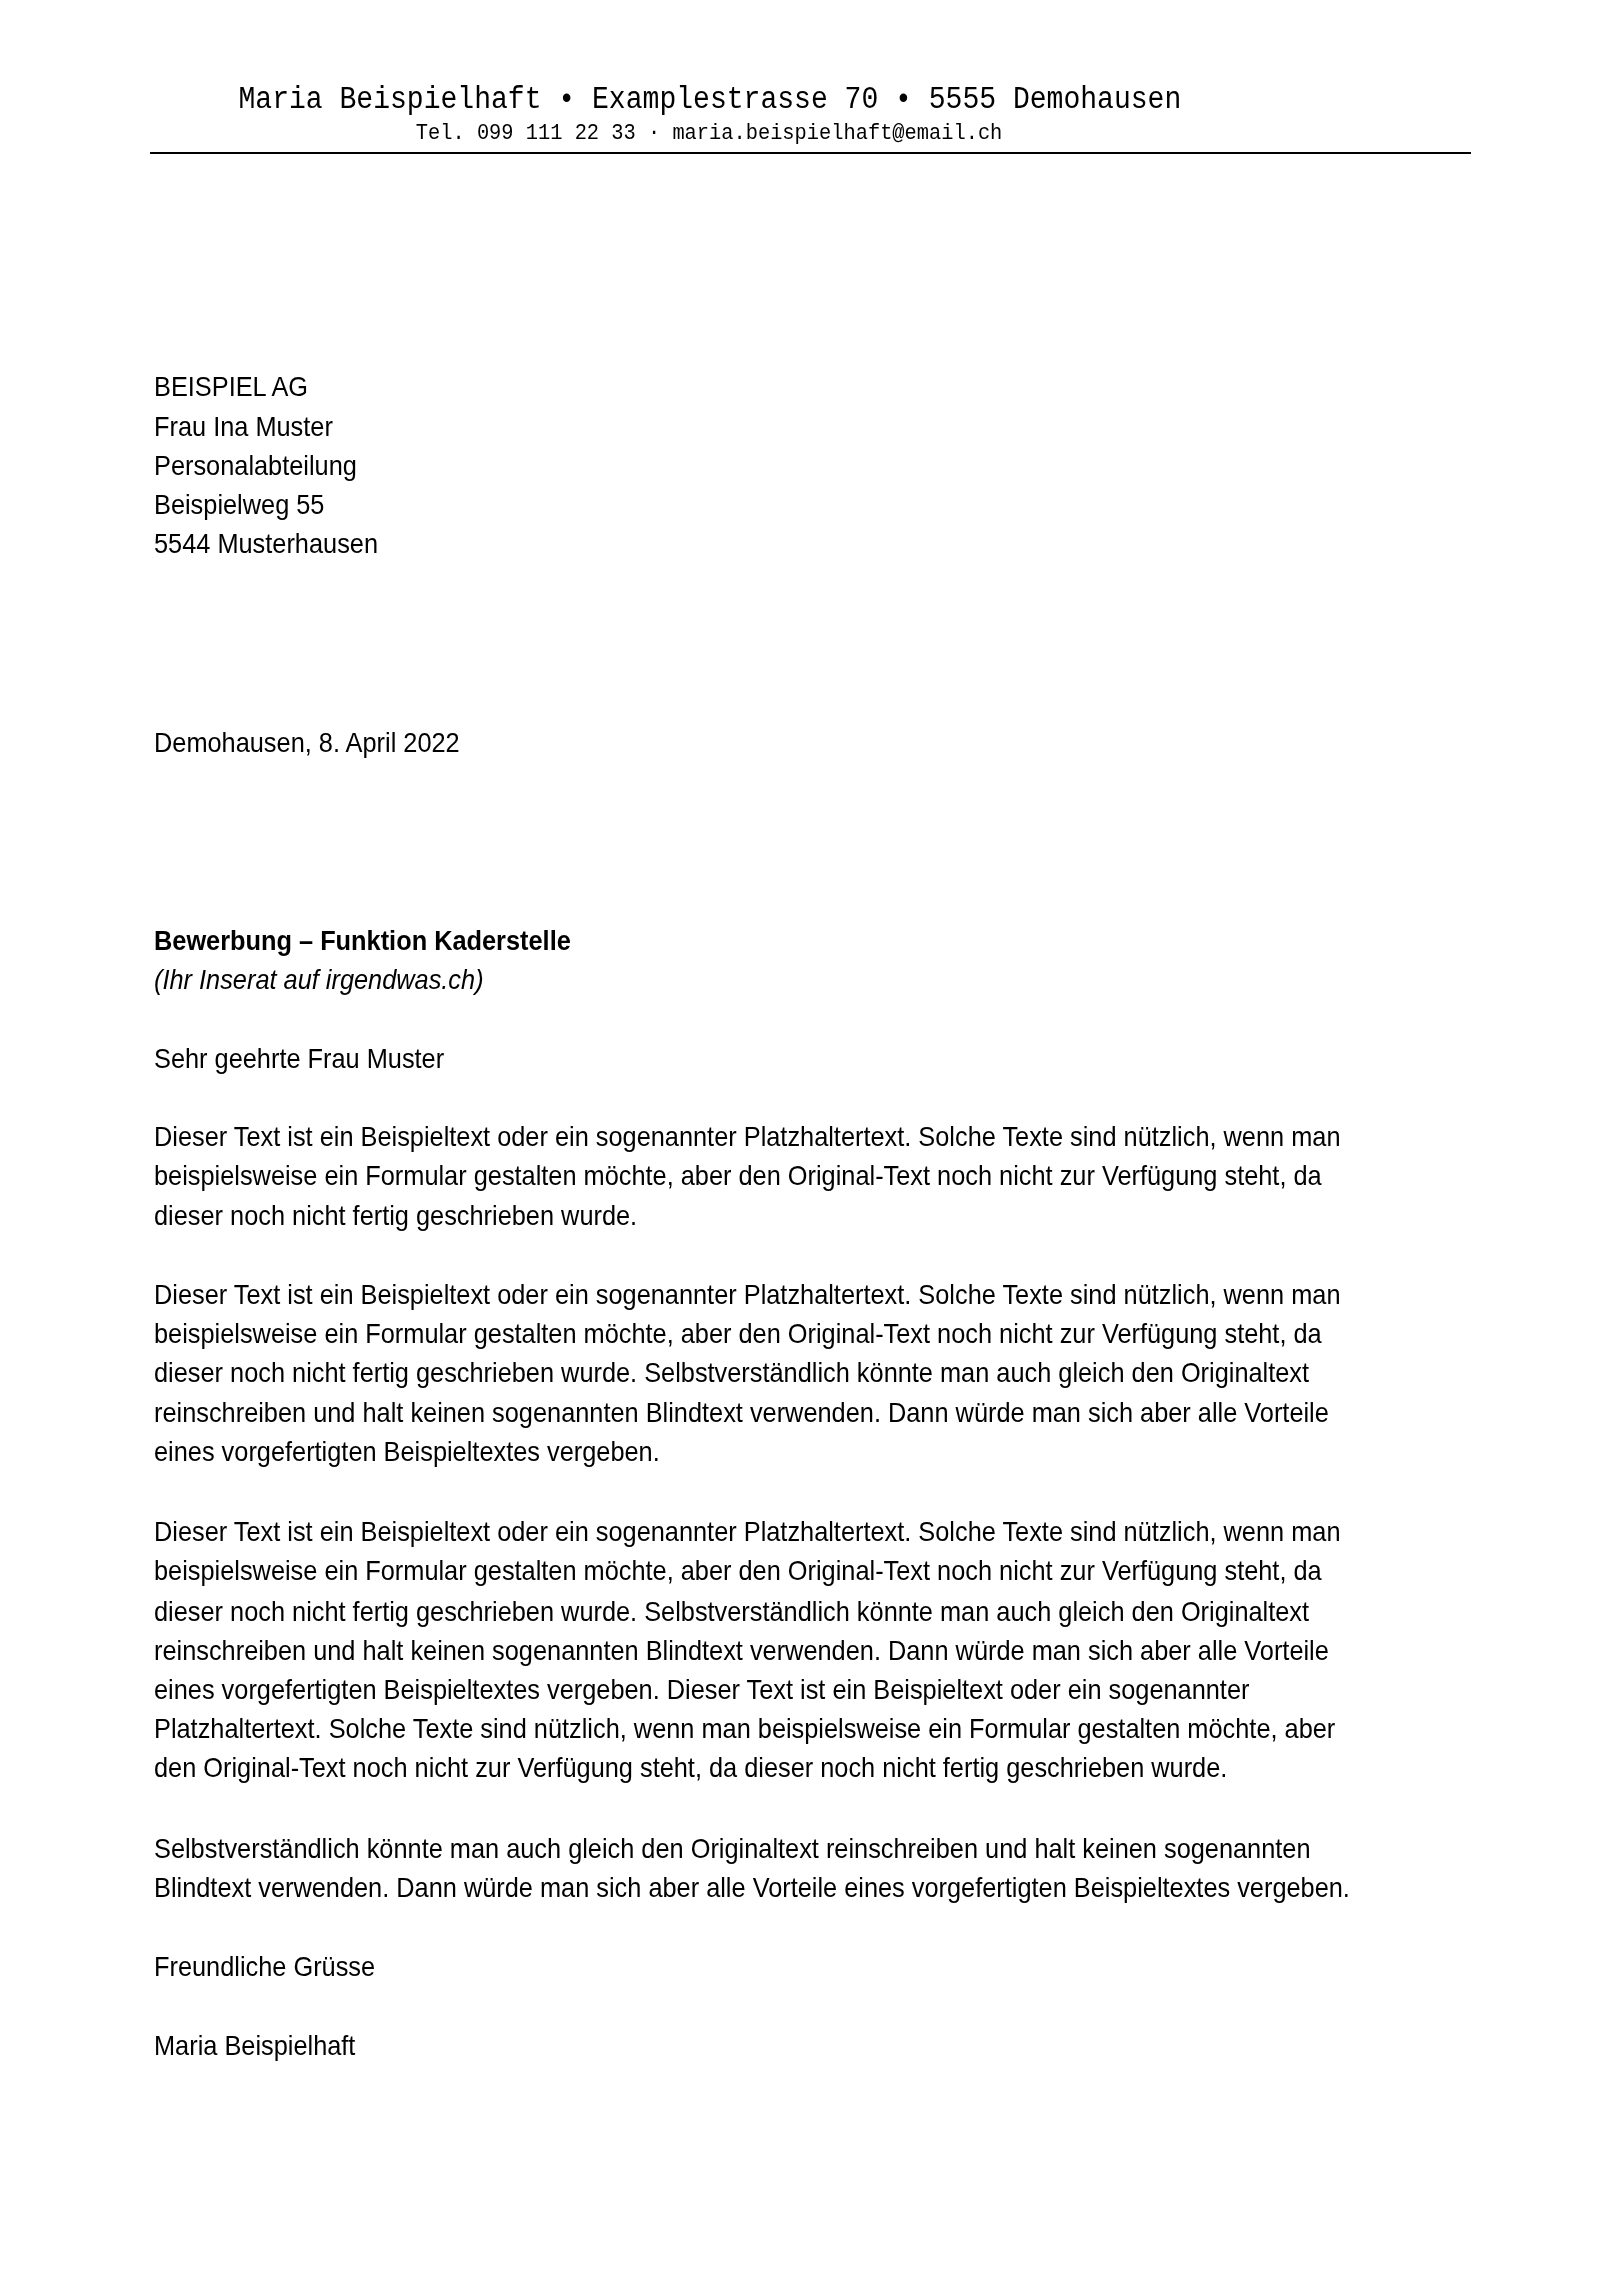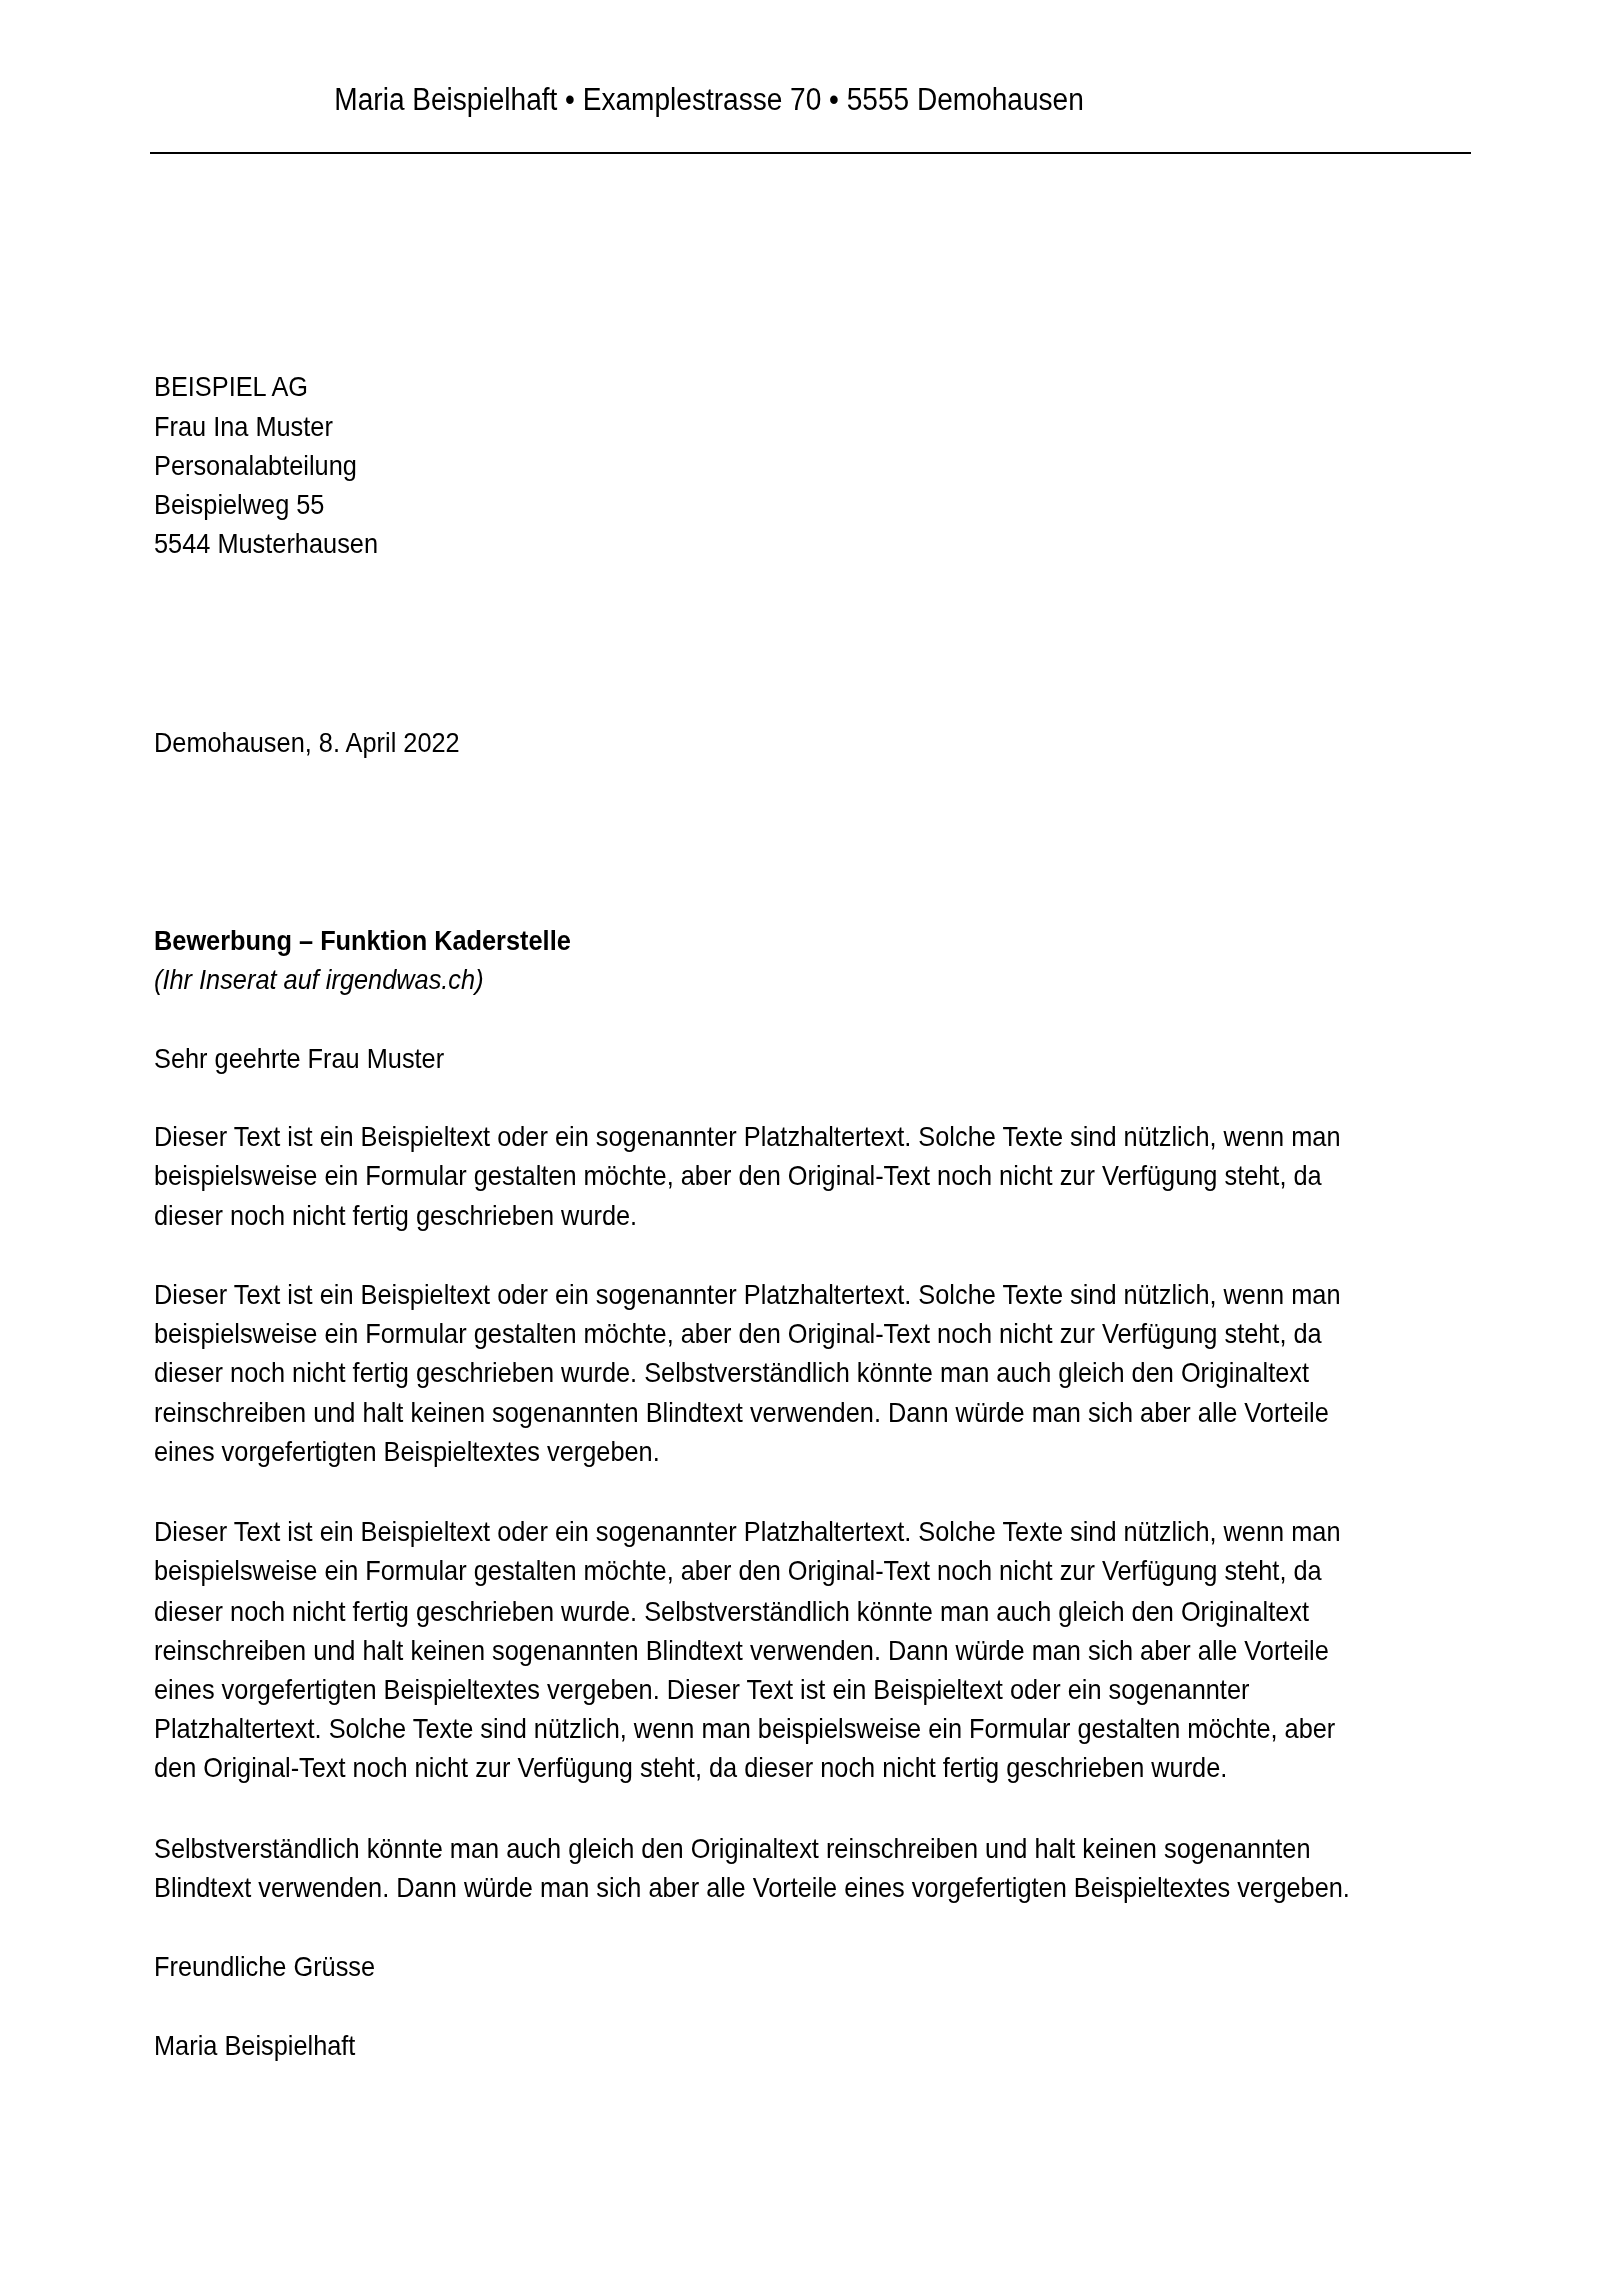--- a/index.html
+++ b/index.html
@@ -14,37 +14,38 @@
     line-height: 1;
     transform: scaleX(0.905);
     transform-origin: 0 0;
     color: #000;
   }
   .hdr {
     position: absolute;
     left: 0; width: 1419px;
     text-align: center;
     white-space: nowrap;
-    font-family: Liberation Sans, sans-serif;
+    font-family: Liberation Mono, monospace;
     line-height: 1;
     color: #000;
   }
   .hdr span.inner { display: inline-block; transform: scaleX(0.905); }
   .hdr1 { top: 84px; font-size: 31px; }
   .hdr2 { top: 122px; font-size: 22.5px; }
   .rule { position: absolute; left: 150px; top: 152px; width: 1321px; height: 2px; background: #000; }
   .bold { font-weight: bold; }
   .ital { font-style: italic; }
 </style>
 </head>
 <body>
 
 <div class="page">
 
   <div class="hdr hdr1"><span class="inner">Maria Beispielhaft • Examplestrasse 70 • 5555 Demohausen</span></div>
+  <div class="hdr hdr2"><span class="inner">Tel. 099 111 22 33 · maria.beispielhaft@email.ch</span></div>
   <div class="rule"></div>
 
   <div>
     <div class="ln" style="top:373px">BEISPIEL AG</div>
     <div class="ln" style="top:413px">Frau Ina Muster</div>
     <div class="ln" style="top:452px">Personalabteilung</div>
     <div class="ln" style="top:491px">Beispielweg 55</div>
     <div class="ln" style="top:530px">5544 Musterhausen</div>
   </div>
 

